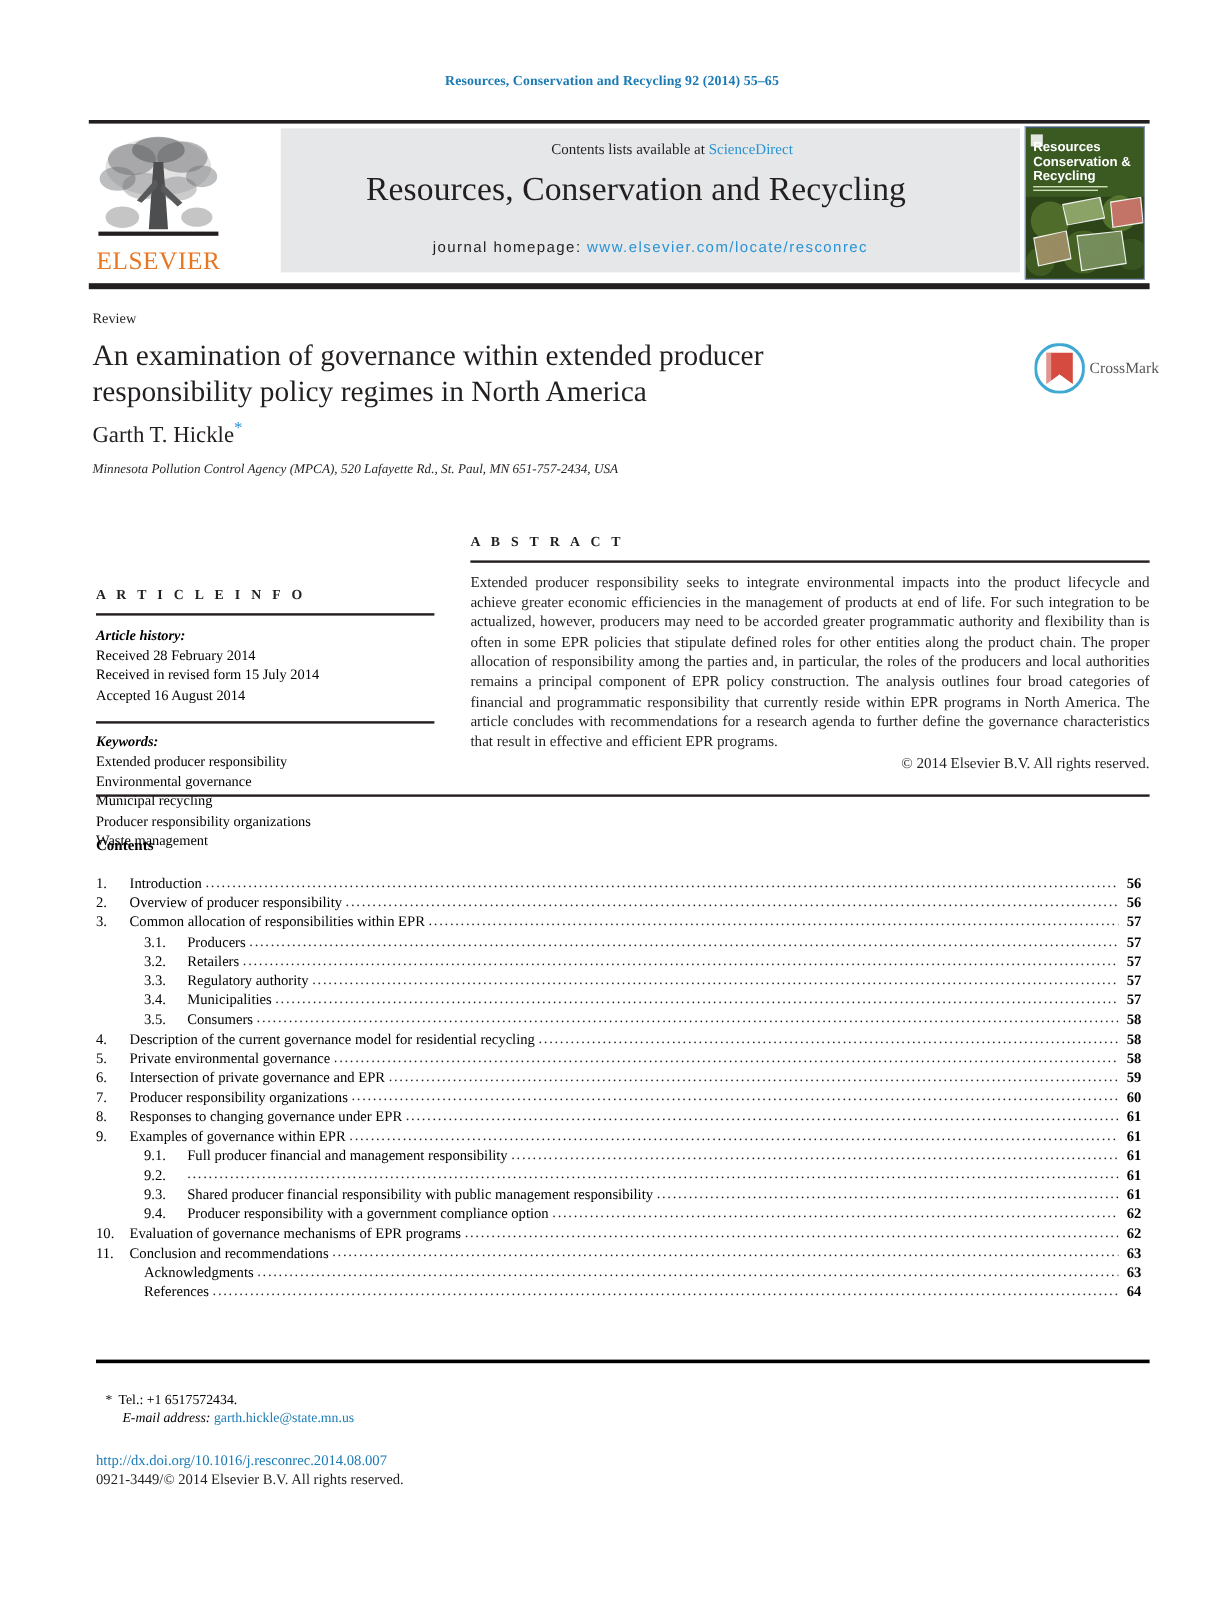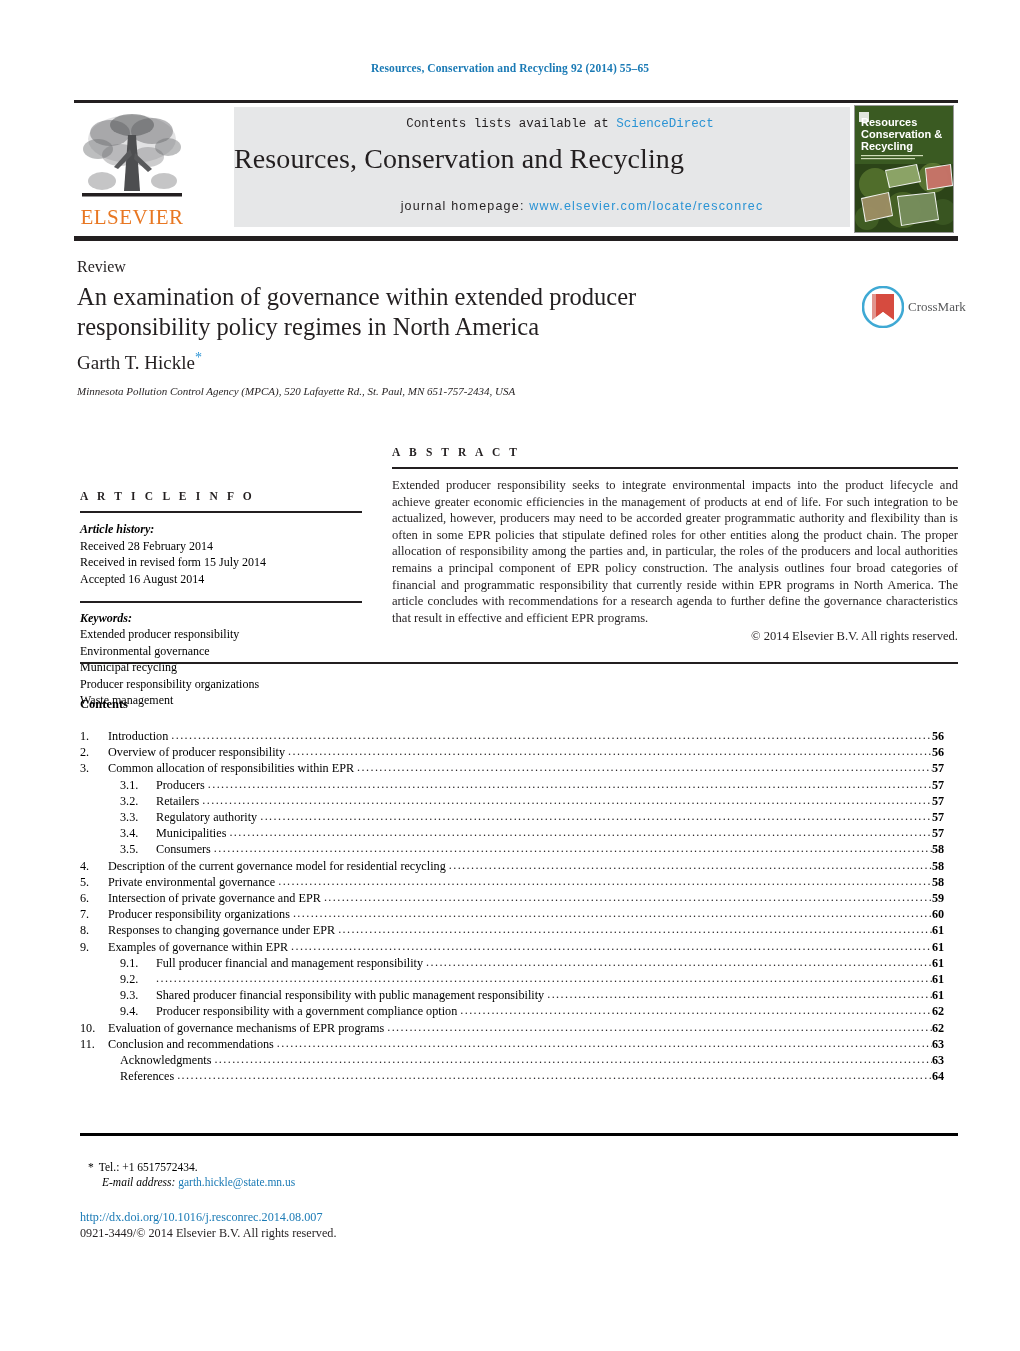--- a/index.html
+++ b/index.html
@@ -85,48 +85,48 @@
     width: 616px;
     height: 120px;
     background: #e6e7e8;
   }
   .contents-avail {
     position: absolute;
     left: 0;
     top: 10px;
     width: 652px;
     text-align: center;
-    font-family: Liberation Mono, monospace;
+    font-family: Liberation Serif, serif;
     font-size: 12.5px;
     color: #231f20;
   }
   .contents-avail .sd {
     color: #2a93d4;
   }
   .journal-title {
     position: absolute;
     left: 0;
     top: 36px;
     width: 592px;
+    text-align: center;
     font-family: "Liberation Serif", serif;
     font-size: 28px;
     color: #231f20;
     letter-spacing: 0.1px;
   }
   .journal-homepage {
     position: absolute;
     left: 0;
     top: 92px;
     width: 616px;
     text-align: center;
     font-family: "Liberation Sans", sans-serif;
     font-size: 12.5px;
     letter-spacing: 1.2px;
     color: #231f20;
-    padding-left: 40px;
   }
   .journal-homepage .url {
     color: #2a93d4;
   }
   .cover-thumb {
     position: absolute;
     left: 780px;
     top: 0px;
     width: 100px;
     height: 128px;
@@ -142,21 +142,21 @@
     width: 884px;
     height: 5px;
     background: #231f20;
   }
 
   
   .doctype {
     position: absolute;
     left: 77px;
     top: 258px;
-    font-size: 16px;
+    font-size: 12px;
     color: #231f20;
   }
   .article-title {
     position: absolute;
     left: 77px;
     top: 282px;
     width: 690px;
     font-size: 24.5px;
     line-height: 30px;
     color: #231f20;
@@ -314,21 +314,21 @@
     overflow: hidden;
     white-space: nowrap;
     letter-spacing: 1.4px;
     font-size: 12.2px;
     color: #231f20;
     position: relative;
     top: -1px;
   }
   .toc-page {
     flex: 0 0 26px;
-    text-align: left;
+    text-align: center;
     font-weight: bold;
   }
 
   
   .hr-footer {
     position: absolute;
     left: 80px;
     top: 1133px;
     width: 878px;
     height: 2.5px;

